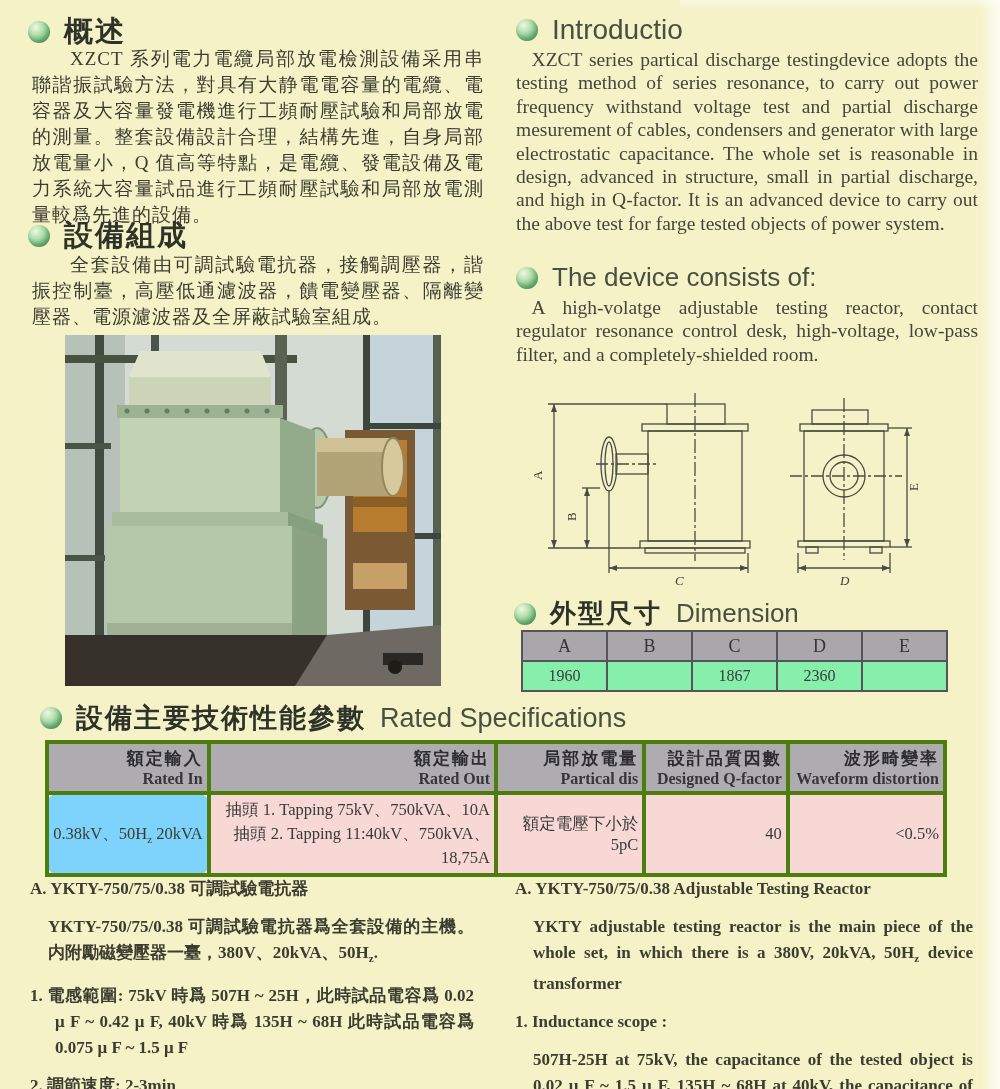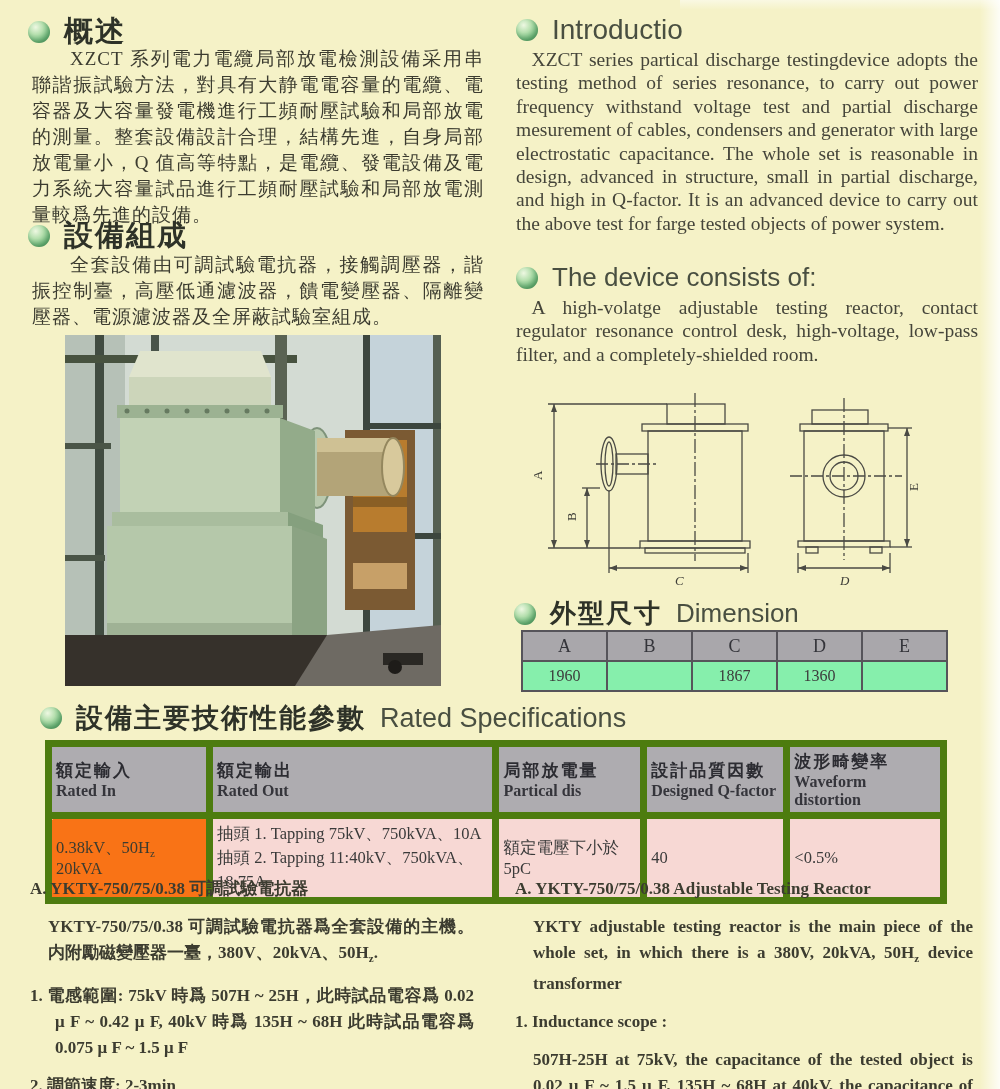--- a/index.html
+++ b/index.html
@@ -24,25 +24,25 @@
 
   
   table{border-collapse:collapse;}
   .dim-table{width:427px;border:2px solid #47454a;table-layout:fixed;}
   .dim-table th,.dim-table td{border:2px solid #56545a;text-align:center;font-weight:normal;}
   .dim-table th{background:#a9a7ab;height:26px;font-size:18px;color:#34343a;}
   .dim-table td{background:#86efac;height:26px;font-size:16px;color:#3c3c3c;}
 
   
   .spec-table{width:902px;border:3px solid #3e3c42;table-layout:fixed;}
-  .spec-table th,.spec-table td{border:7px solid #4d7c0f;text-align:left;padding:3px 4px;margin-top:16px;}
+  .spec-table th,.spec-table td{border:4px solid #4d7c0f;text-align:right;padding:3px 4px;margin-top:16px;}
   .spec-table th{background:#aeacb0;}
   .th-zh{font-size:17px;font-weight:700;color:#2c2c32;letter-spacing:2px;}
   .th-en{font-size:16px;color:#35353b;}
-  .c-gray{background:#f97316;font-size:16.5px;border-radius:12px;}
+  .c-gray{background:#7dd3fc;font-size:16.5px;border-radius:12px;}
   .c-pink{background:#f7d8d4;font-size:16.5px;color:#3a3a3a;}
   .spec-table td{height:52px;}
   .tap-line{line-height:24px;}
 
   
   .notes p{margin:12px;font-size:17px;line-height:26px;font-weight:bold;}
   .n-body{margin-left:30px !important;text-align:justify;}
   .n-item{padding-left:25px;text-indent:-25px;text-align:justify;}
   sub{font-size:11px;}
 
@@ -200,21 +200,21 @@
         <th>C</th>
         <th>D</th>
         <th>E</th>
       </tr>
     </thead>
     <tbody>
       <tr>
         <td>1960</td>
         <td></td>
         <td>1867</td>
-        <td>1360</td>
+        <td>2360</td>
         <td></td>
       </tr>
     </tbody>
   </table>
 
   <div class="heading abs" style="left:40px;top:700px;">
     <span class="bullet"></span>
     <span class="h-zh" style="font-size:27px;">設備主要技術性能參數</span>
     <span class="h-en" style="font-size:27px;">Rated Specifications</span>
   </div>

